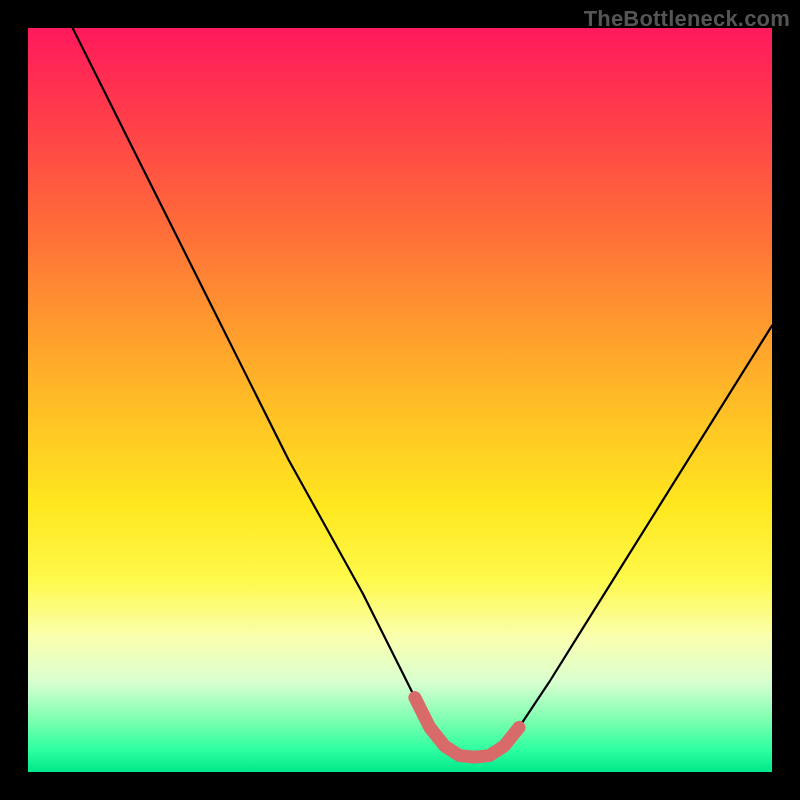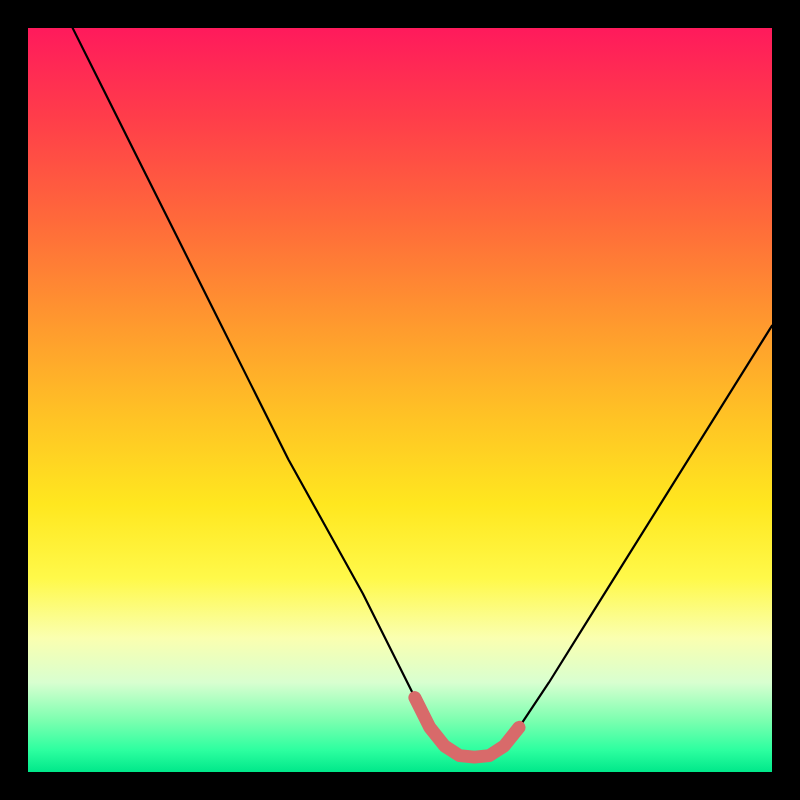--- a/index.html
+++ b/index.html
@@ -52,13 +52,14 @@
 </head>
 <body>
 
 <div class="frame">
   <div class="plot">
     <svg class="curve" viewBox="0 0 744 744" preserveAspectRatio="none">
       <path id="curvePath" fill="none" stroke="#000000" stroke-width="2.2" stroke-linecap="round" stroke-linejoin="round" d="M0.00 -89.28 L37.20 -14.88 L74.40 59.52 L111.60 133.92 L148.80 208.32 L186.00 282.72 L223.20 357.12 L260.40 431.52 L297.60 498.48 L334.80 565.44 L372.00 639.84 L386.88 669.60 L401.76 699.36 L416.64 717.96 L431.52 727.63 L446.40 729.12 L461.28 727.63 L476.16 717.96 L491.04 699.36 L520.80 654.72 L558.00 595.20 L595.20 535.68 L632.40 476.16 L669.60 416.64 L706.80 357.12 L744.00 297.60"></path>
       <path id="bandPath" fill="none" stroke="#d86a6a" stroke-width="13" stroke-linecap="round" stroke-linejoin="round" d="M386.88 669.60 L401.76 699.36 L416.64 717.96 L431.52 727.63 L446.40 729.12 L461.28 727.63 L476.16 717.96 L491.04 699.36"></path>
     </svg>
   </div>
+  <div class="watermark">TheBottleneck.com</div>
 </div>
 
 </body></html>

